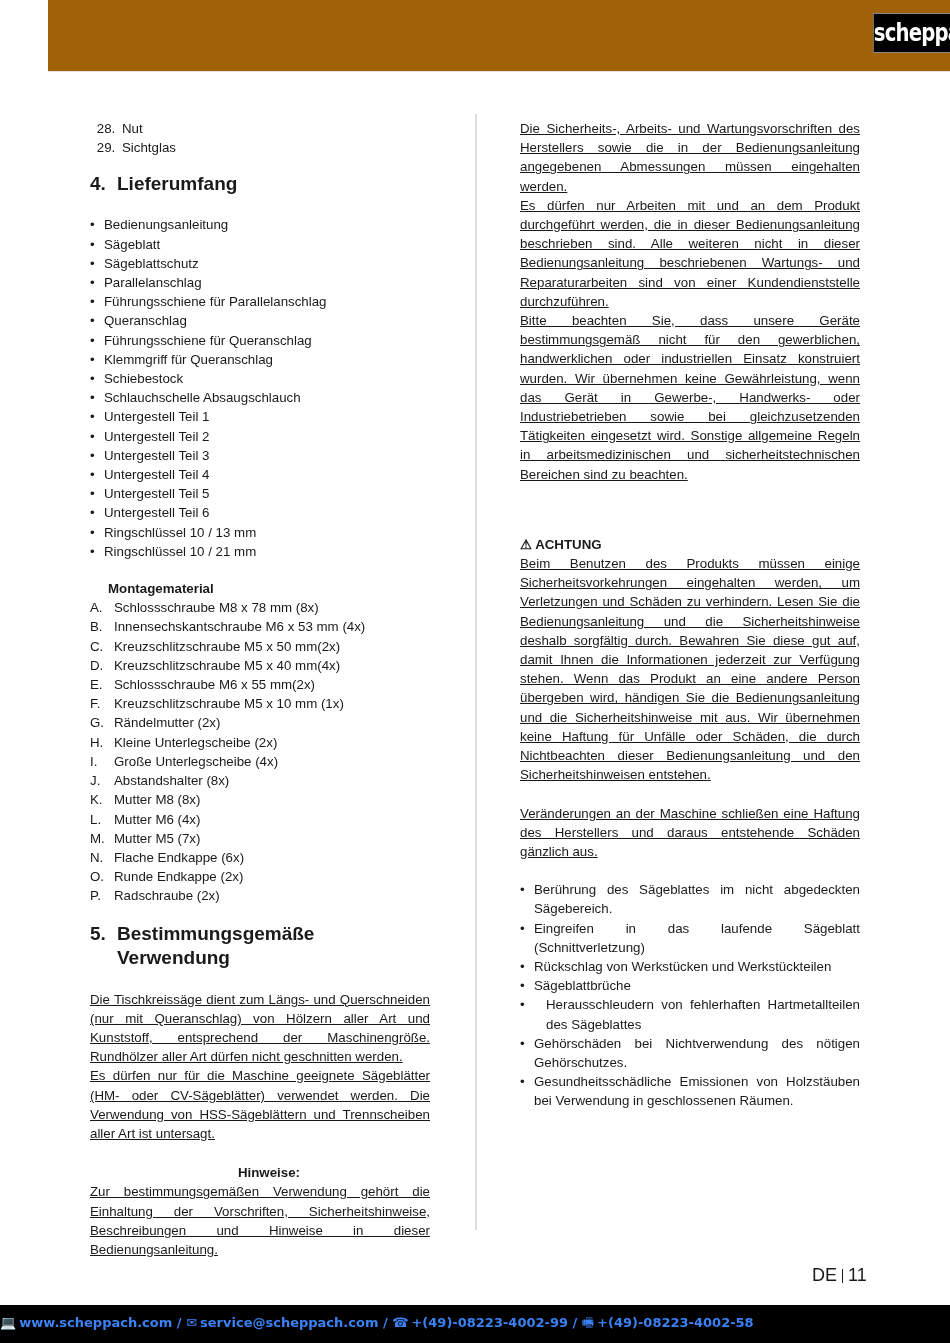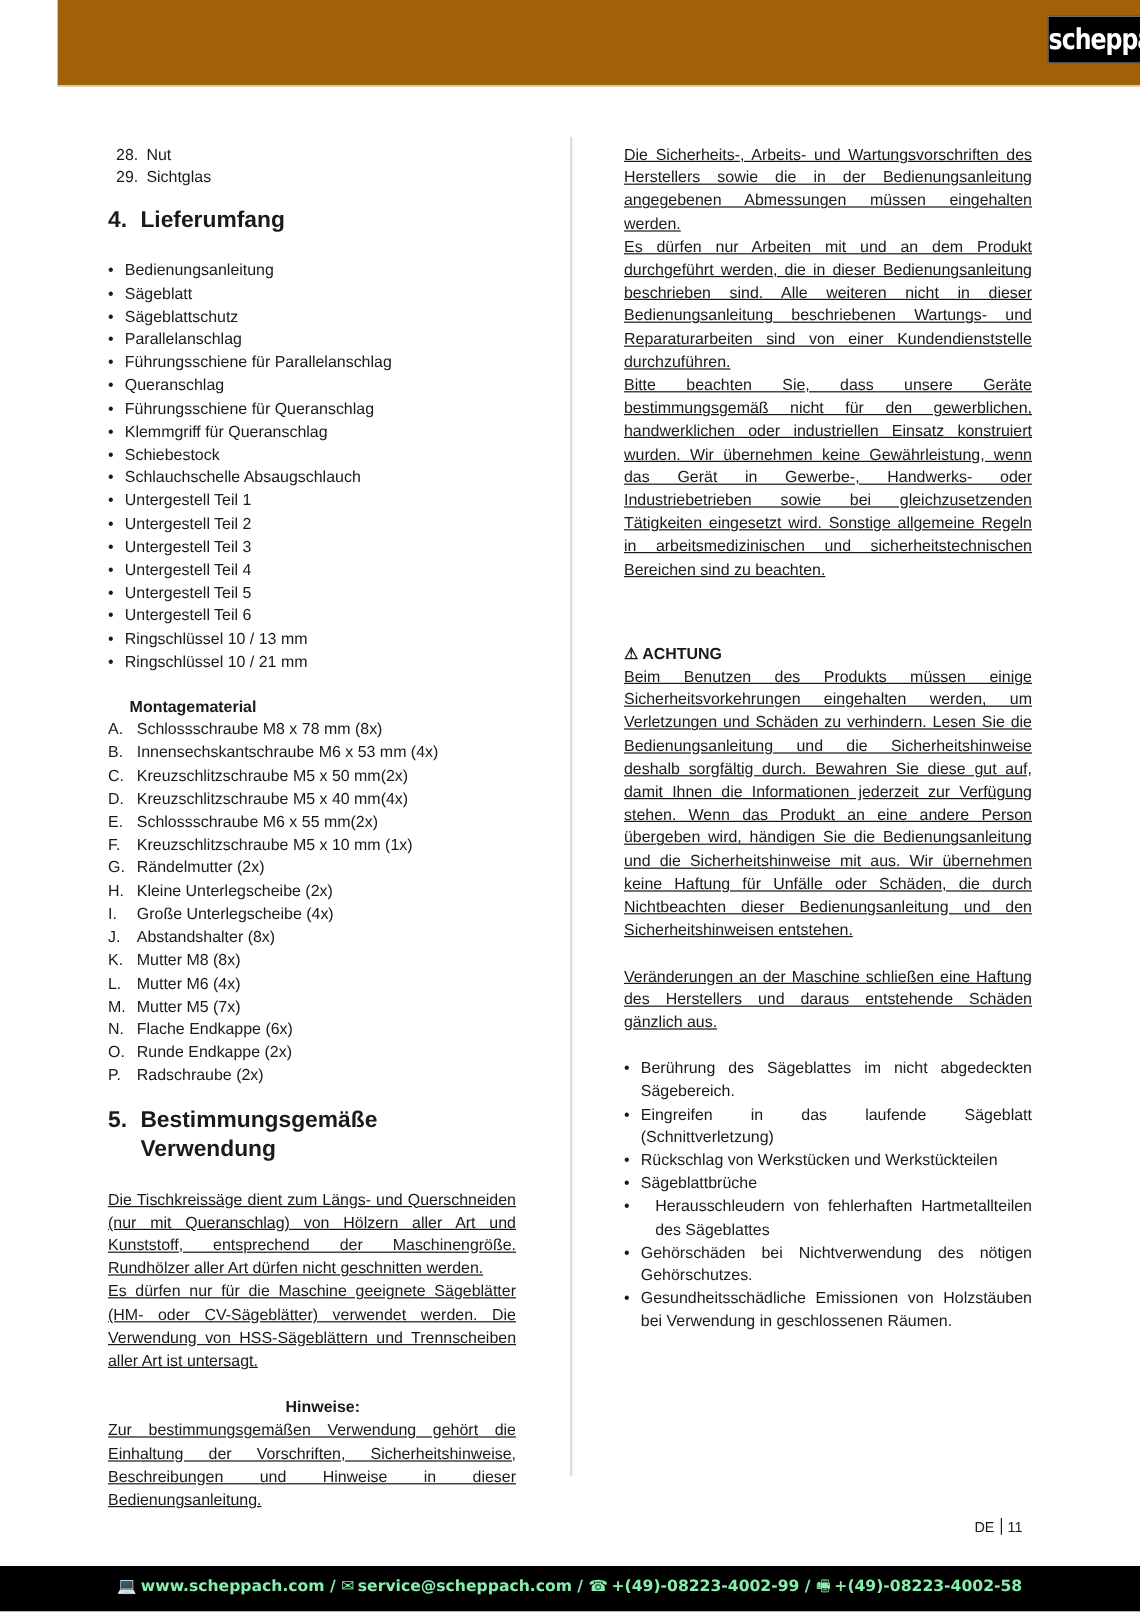--- a/index.html
+++ b/index.html
@@ -18,23 +18,23 @@
   .bullets { margin:0; padding:0; list-style:none; }
   .bullets li { display:flex; }
   .bullets .dot { width:14px; flex:none; }
   .subhead { font-weight:bold; margin-top:18px;padding-left:18px; }
   .alist { margin:0; padding:0; list-style:none; }
   .alist li { display:flex; }
   .alist .let { width:24px; flex:none; }
   .para { text-align:justify; margin:0;text-decoration:underline; }
   .gap { height:19px; }
   .warn { font-weight:bold;margin-top:32px; }
-  .page-num { position:absolute; left:812px; top:1265px; font-size:12px; }
+  .page-num { position:absolute; left:812px; top:1265px; font-size:18px; }
   .page-num .bar { display:inline-block; width:1px; height:14px; background:#1a1a1a; vertical-align:-2px; margin:0 5px; }
-  .footer { position:absolute; left:0; top:1305px; width:950px; height:38px; background:#000; color:#86efac; font-weight:bold; font-size:13px; line-height:36px; text-align:center; font-family:"DejaVu Sans", sans-serif; }
+  .footer { position:absolute; left:0; top:1305px; width:950px; height:38px; background:#000; color:#3b82f6; font-weight:bold; font-size:13px; line-height:36px; font-family:"DejaVu Sans", sans-serif; }
   .footer .ic { font-weight:normal; margin-right:3px; }
 </style>
 </head>
 <body>
 
 <div class="header">
   <div class="logo">scheppach</div>
 </div>
 
 <div class="divider"></div>

